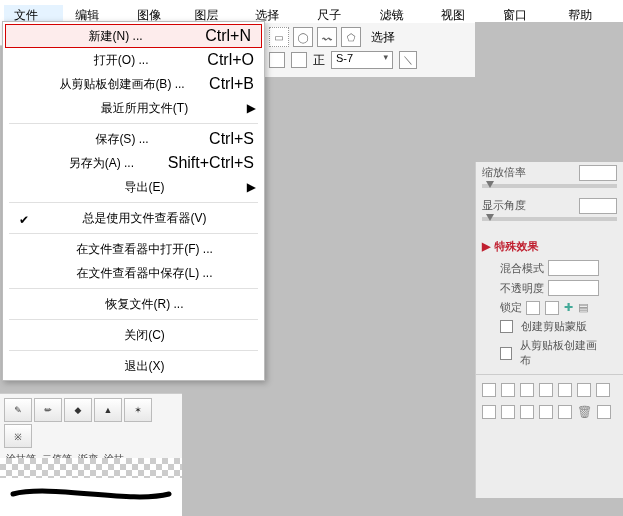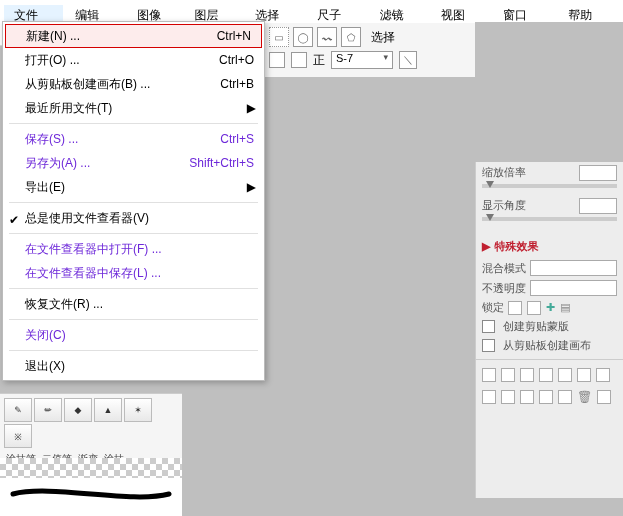--- a/index.html
+++ b/index.html
@@ -2,26 +2,26 @@
 <html><head>
 <meta charset="utf-8">
 <style>
   html,body{margin:0;padding:0;width:623px;height:516px;font-family:"Microsoft YaHei","SimSun",sans-serif;font-size:12px;background:#bfbfbf;overflow:hidden;}
   
   .menubar{position:absolute;left:0;top:0;right:0;height:21px;background:#fff;display:flex;align-items:center;padding:12px 4px;gap:2px;border-bottom:1px solid #d8d8d8;}
   .menubar .mi{padding:2px 10px;cursor:default;}
   .menubar .mi .ul{text-decoration:underline;}
   .menubar .mi.open{background:#e5f3ff;}
   
-  .dropdown{position:absolute;left:2px;top:21px;width:261px;background:#fff;border:1px solid #bbb;box-shadow:2px 2px 6px rgba(0,0,0,.25);z-index:50;padding:2px 0;}
-  .dropdown .row{display:flex;align-items:center;height:24px;padding:0 10px 0 22px;color:#000;position:relative;}
+  .dropdown{position:absolute;left:2px;top:21px;width:261px;background:#fff;border:1px solid #bbb;box-shadow:2px 2px 6px rgba(0,0,0,.25);z-index:50;padding:2px 0;text-align:center;}
+  .dropdown .row{display:flex;align-items:center;height:24px;padding:0 10px 0 22px;color:#000;position:relative;margin-left:10px;}
   .dropdown .row.highlight{border:1px solid #d40000;background:#fdecec;margin:0 2px;padding-left:20px;height:22px;}
-  .dropdown .row.disabled{color:#6d28d9;}
+  .dropdown .row.disabled{color:#000000;}
   .dropdown .row .lbl{flex:1;}
-  .dropdown .row .sc{color:inherit;font-size:12px;}
+  .dropdown .row .sc{color:inherit;font-size:16px;}
   .dropdown .row .sub{position:absolute;right:8px;}
   .dropdown .sep{height:1px;background:#e0e0e0;margin:3px 6px;}
   .dropdown .check{position:absolute;left:6px;top:50%;transform:translateY(-50%);width:10px;height:10px;}
   
   .optbar{position:absolute;left:263px;top:23px;right:147px;height:54px;background:#f5f5f5;border-bottom:1px solid #ccc;}
   .optbar .toprow{display:flex;gap:4px;padding:4px 6px 2px;align-items:center;}
   .sq{width:18px;height:18px;border:1px solid #999;background:#fff;display:inline-flex;align-items:center;justify-content:center;font-size:10px;color:#666;}
   .sq.dotted{border-style:dotted;}
   .optbar .botrow{display:flex;gap:6px;padding:2px 6px;align-items:center;}
   .tinyL{width:14px;height:14px;border:1px solid #999;background:#fff;}
@@ -30,21 +30,21 @@
   
   .canvaswrap{position:absolute;left:263px;top:77px;right:147px;bottom:0;background:#bfbfbf;}
   
   .right{position:absolute;right:0;top:23px;width:147px;bottom:18px;background:#ededed;border-left:1px solid #ccc;}
   .thumbbox{height:140px;background:#bfbfbf;margin:-1px;}
   .section{padding:4px 6px;font-size:11px;color:#555;}
   .sliderline{height:4px;background:#ccc;margin:4px 0 10px;position:relative;}
   .sliderline .knob{position:absolute;left:4px;top:-3px;width:0;height:0;border-left:4px solid transparent;border-right:4px solid transparent;border-top:7px solid #777;}
   .valbox{width:36px;height:14px;border:1px solid #aaa;background:#fff;float:right;}
   .sec-title{color:#c02030;font-weight:bold;padding:4px 6px;font-size:11px;display:flex;align-items:center;gap:4px;}
-  .labrow{display:flex;align-items:center;gap:4px;padding:2px 6px;font-size:11px;color:#555;}
+  .labrow{display:flex;align-items:center;gap:4px;padding:2px 24px;font-size:11px;color:#555;}
   .longbox{flex:1;height:14px;border:1px solid #aaa;background:#fff;}
   .iconstrip{display:flex;gap:5px;padding:4px 6px;align-items:center;}
   .mini{width:12px;height:12px;border:1px solid #aaa;background:#fff;}
   .chk{width:11px;height:11px;border:1px solid #888;background:#fff;margin-right:4px;}
   .hr{height:1px;background:#ccc;margin:4px 0;}
   
   .tools{position:absolute;left:0;top:393px;width:182px;height:123px;background:#f5f5f5;border-top:1px solid #ccc;}
   .toolgrid{display:flex;flex-wrap:wrap;gap:2px;padding:4px;}
   .tbtn{width:26px;height:22px;border:1px solid #bbb;background:linear-gradient(#fff,#e8e8e8);display:flex;align-items:center;justify-content:center;color:#333;font-size:9px;}
   .labels{display:flex;gap:6px;padding:0 6px;font-size:10px;color:#444;}

